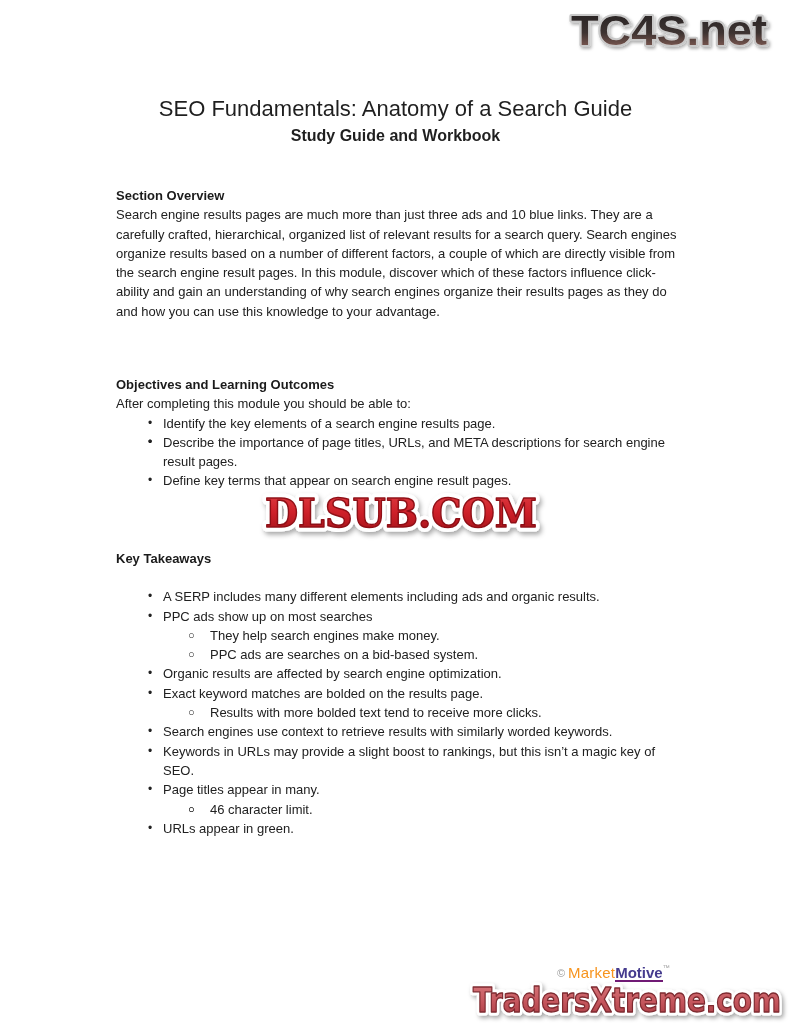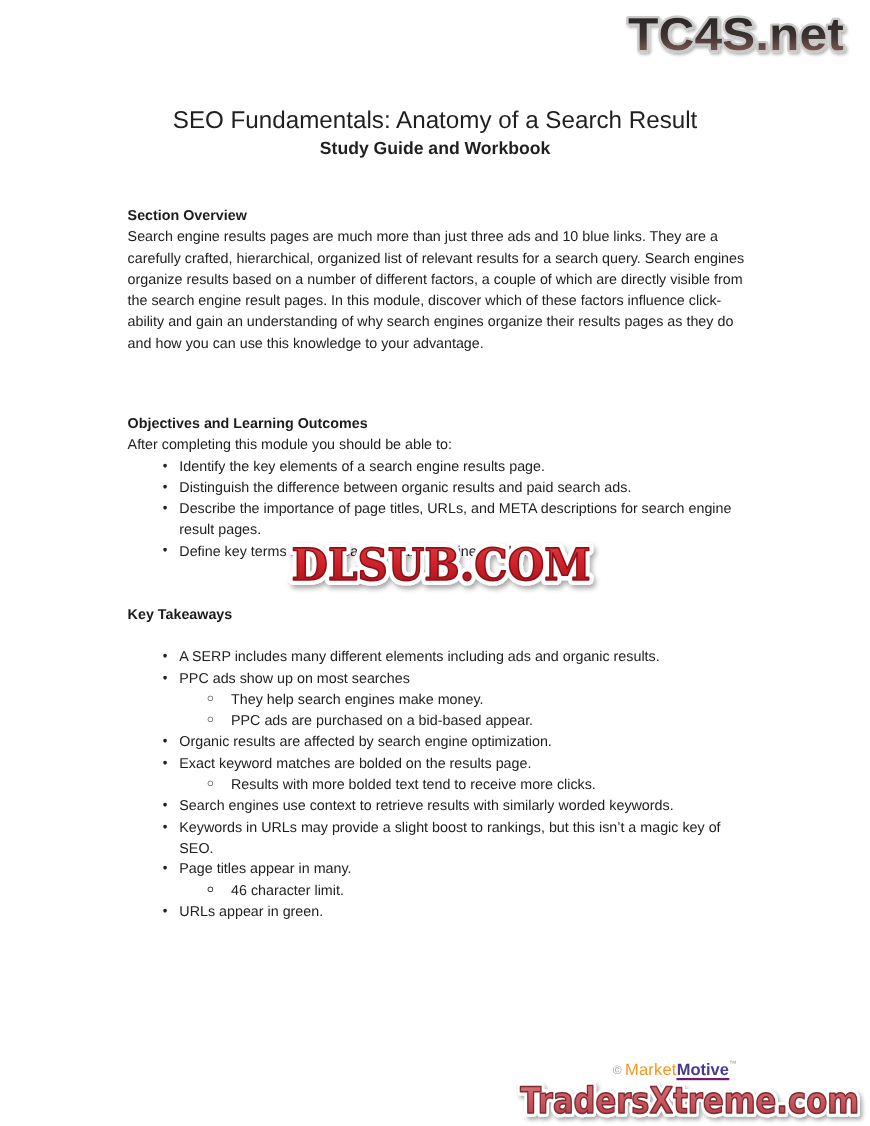--- a/index.html
+++ b/index.html
@@ -67,40 +67,39 @@
         <filter id="dsTc4s" x="-20%" y="-20%" width="140%" height="140%">
           <feDropShadow dx="1.5" dy="2" stdDeviation="1.5" flood-color="#000000" flood-opacity="0.3"></feDropShadow>
         </filter>
       </defs>
       <text x="106" y="45" text-anchor="middle" textLength="196" lengthAdjust="spacingAndGlyphs" font-family="Liberation Sans, sans-serif" font-weight="bold" font-size="42" fill="#ffffff" stroke="#c9c9c9" stroke-width="4" stroke-linejoin="round" paint-order="stroke" filter="url(#dsTc4s)">TC4S.net</text>
       <text x="106" y="45" text-anchor="middle" textLength="196" lengthAdjust="spacingAndGlyphs" font-family="Liberation Sans, sans-serif" font-weight="bold" font-size="42" fill="url(#gradTc4s)">TC4S.net</text>
     </svg>
   </div>
 
   <div class="title-wrap">
-    <h1 class="doc-title">SEO Fundamentals: Anatomy of a Search Result</h1>
+    <h1 class="doc-title">SEO Fundamentals: Anatomy of a Search Guide</h1>
     <h2 class="doc-subtitle">Study Guide and Workbook</h2>
   </div>
 
   <div class="section" id="sec-overview">
     <p class="sec-heading">Section Overview</p>
     <p class="sec-body">Search engine results pages are much more than just three ads and 10 blue links. They are a carefully crafted, hierarchical, organized list of relevant results for a search query. Search engines organize results based on a number of different factors, a couple of which are directly visible from the search engine result pages. In this module, discover which of these factors influence click-ability and gain an understanding of why search engines organize their results pages as they do and how you can use this knowledge to your advantage.</p>
   </div>
 
   <div class="section" id="sec-objectives">
     <p class="sec-heading">Objectives and Learning Outcomes</p>
     <p class="sec-intro">After completing this module you should be able to:</p>
     <ul class="doc-list">
       <li>
         <span class="b">•</span>
         <span>Identify the key elements of a search engine results page.</span>
       </li>
       <li>
         <span class="b">•</span>
-        <span>Distinguish the difference between organic results and paid search ads.</span>
       </li>
       <li>
         <span class="b">•</span>
         <span>Describe the importance of page titles, URLs, and META descriptions for search engine result pages.</span>
       </li>
       <li>
         <span class="b">•</span>
         <span>Define key terms that appear on search engine result pages.</span>
       </li>
     </ul>
@@ -116,21 +115,21 @@
       <li>
         <span class="b">•</span>
         <span>PPC ads show up on most searches</span>
       </li>
       <li class="l2">
         <span class="b">○</span>
         <span>They help search engines make money.</span>
       </li>
       <li class="l2">
         <span class="b">○</span>
-        <span>PPC ads are purchased on a bid-based appear.</span>
+        <span>PPC ads are searches on a bid-based system.</span>
       </li>
       <li>
         <span class="b">•</span>
         <span>Organic results are affected by search engine optimization.</span>
       </li>
       <li>
         <span class="b">•</span>
         <span>Exact keyword matches are bolded on the results page.</span>
       </li>
       <li class="l2">

